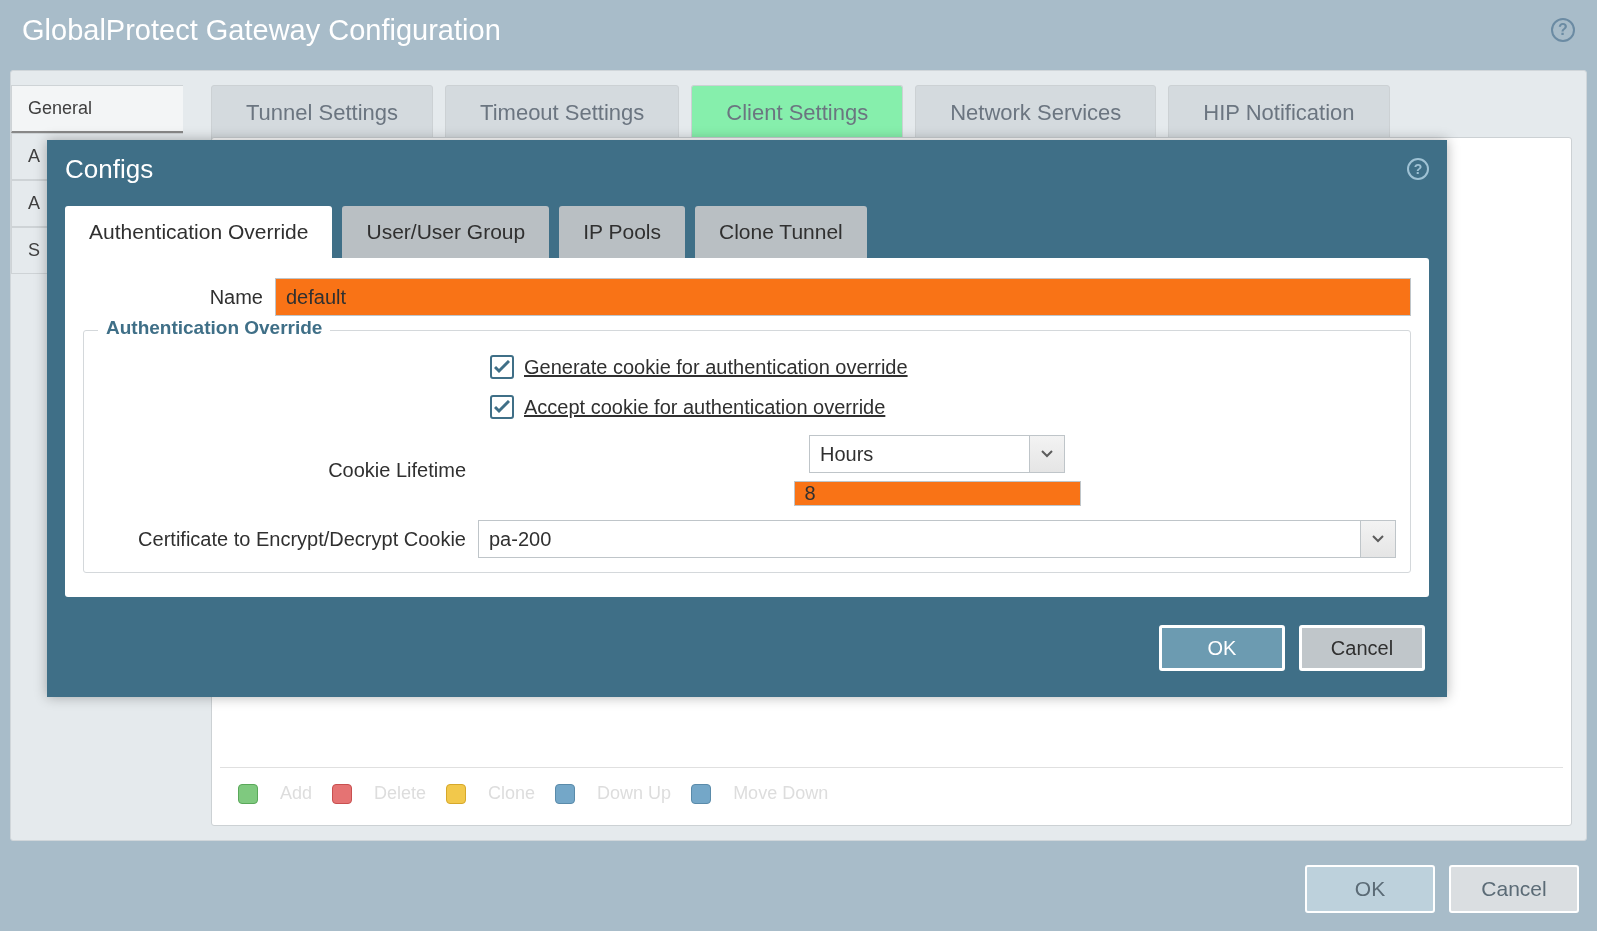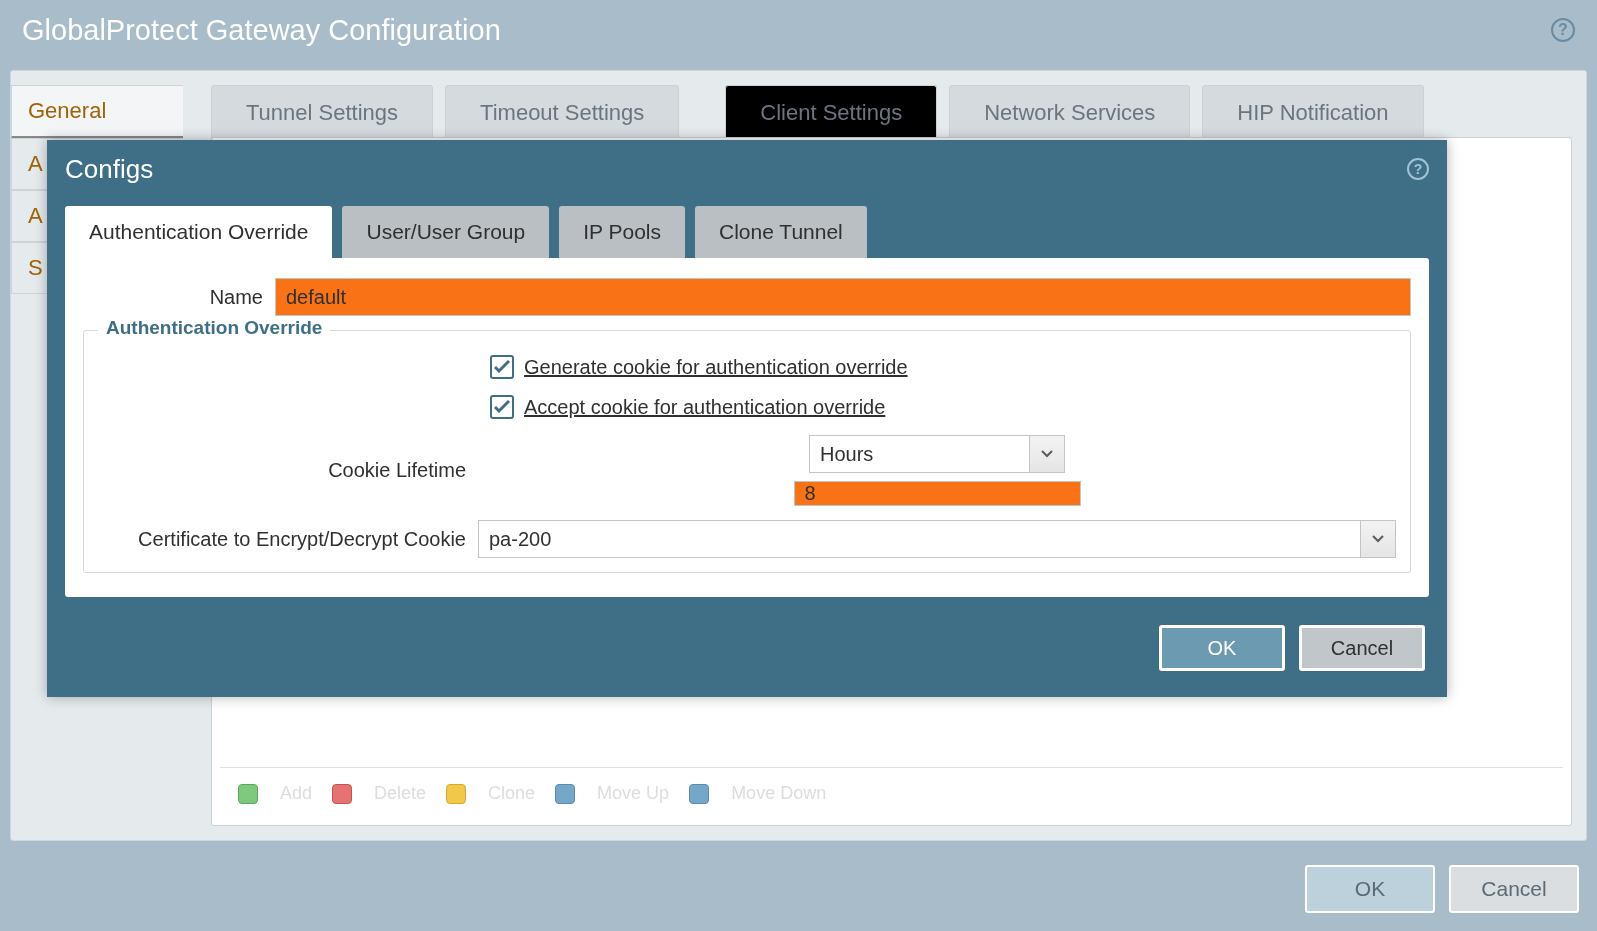--- a/index.html
+++ b/index.html
@@ -66,22 +66,22 @@
   position: absolute;
   left: 0;
   top: 14px;
   width: 172px;
 }
 .side-tab {
   background: #e5eaed;
   border: 1px solid #ced3d6;
   border-right: none;
   padding: 12px 16px;
-  font-size: 22px;
-  color: #a16207;
+  font-size: 18px;
+  color: #404040;
   font-weight: 300;
   cursor: pointer;
 }
 .side-tab.active {
   background: #f3f5f6;
   border-bottom: 2px solid #888;
 }
 
 
 .top-tabs {
@@ -95,23 +95,22 @@
   background: #d4dade;
   border: 1px solid #ccd1d4;
   padding: 14px 34px;
   font-size: 22px;
   font-weight: 300;
   color: #6b7580;
   border-radius: 3px 3px 0 0;
   cursor: pointer;
 }
 .top-tab.active {
-  background: #000000;
+  background: #86efac;
   border-bottom-color: #ffffff;
-  margin-left: 34px;
 }
 
 
 .inner-content {
   position: absolute;
   left: 200px;
   top: 66px;
   right: 14px;
   bottom: 14px;
   background: #ffffff;
@@ -411,21 +410,21 @@
         <div class="tb-item">
             <span class="sq del"></span>
             <span>Delete</span>
           </div>
         <div class="tb-item">
             <span class="sq clone"></span>
             <span>Clone</span>
           </div>
         <div class="tb-item">
             <span class="sq up"></span>
-            <span>Move Up</span>
+            <span>Down Up</span>
           </div>
         <div class="tb-item">
             <span class="sq down"></span>
             <span>Move Down</span>
           </div>
       </div>
     </div>
   </div>
 
   <div class="outer-footer">

